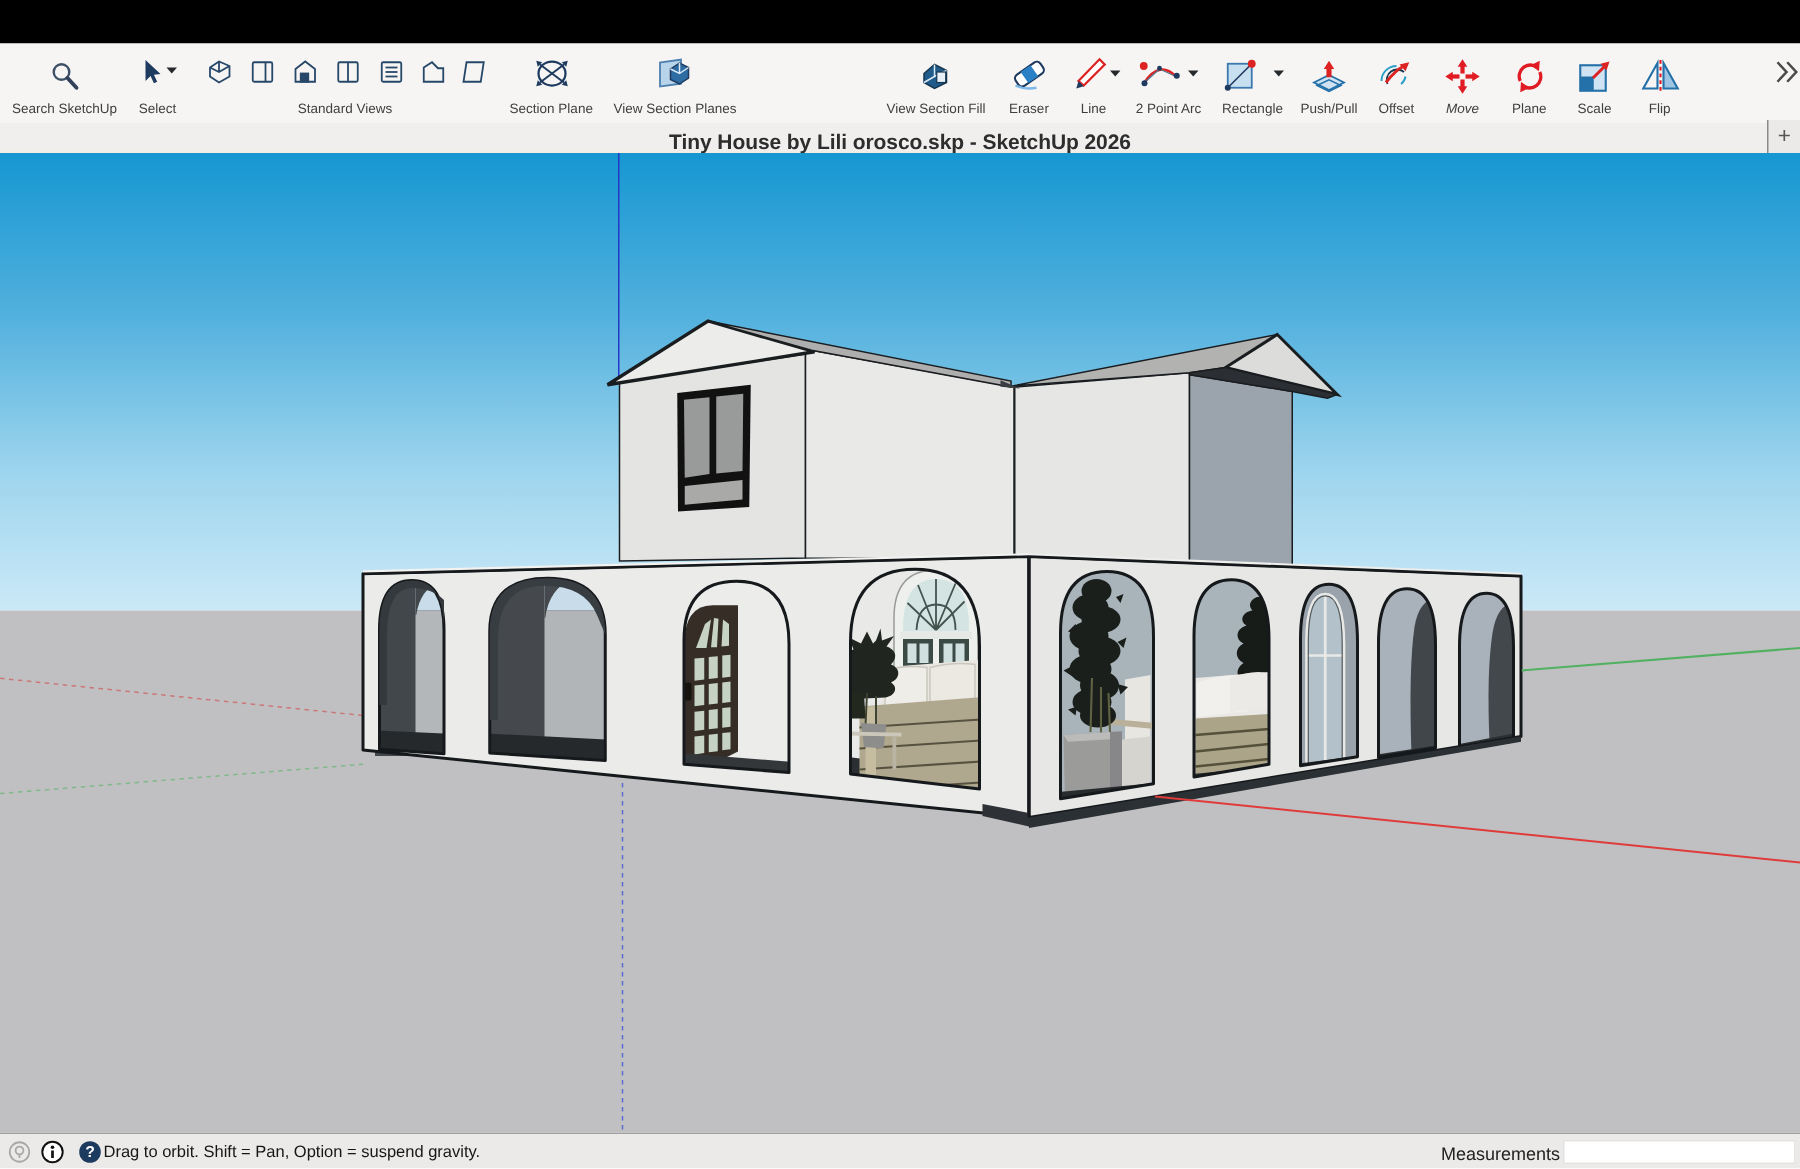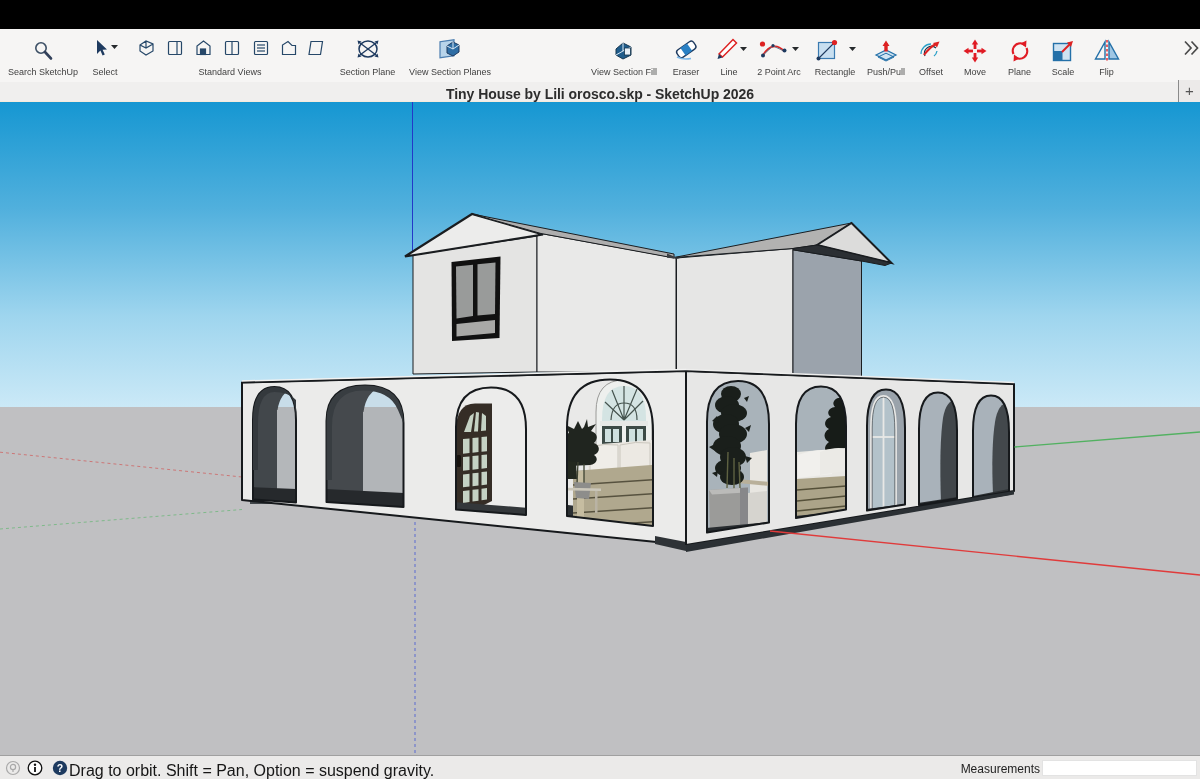--- a/index.html
+++ b/index.html
@@ -8,21 +8,21 @@
   #menubar { position:absolute; left:0; top:0; width:1200px; height:29px; background:#000; }
   #toolbar { position:absolute; left:0; top:29px; width:1200px; height:53px; background:#f6f5f4; }
   .tool { position:absolute; top:0; height:53px; text-align:center; }
   .tool .lbl { position:absolute; left:50%; transform:translateX(-50%); top:38px; font-size:9px; color:#3f3f3f; white-space:nowrap; }
   .tool svg { position:absolute; left:50%; transform:translateX(-50%); top:9px; }
   #titlebar { position:absolute; left:0; top:82px; width:1200px; height:20px; background:#f0efee; }
   #titlebar .t { position:absolute; left:0; width:100%; top:4px; text-align:center; font-size:14px; font-weight:bold; color:#2d2d2d; letter-spacing:-0.05px; }
   #plusbtn { position:absolute; right:0; top:80px; width:22px; height:23px; background:#eceae9; border-left:1px solid #8a8a8a; color:#555; font-size:15px; text-align:center; line-height:21px; }
   #canvas { position:absolute; left:0; top:102px; width:1200px; height:653px; }
   #statusbar { position:absolute; left:0; top:755px; width:1200px; height:24px; background:#ebeae9; border-top:1px solid #a0a0a0; }
-  #statusbar .msg { position:absolute; left:69px; top:6px; font-size:16px; color:#161616; }
+  #statusbar .msg { position:absolute; left:69px; top:6px; font-size:11px; color:#161616; }
   #meas { position:absolute; left:940px; top:6px; font-size:12px; color:#222; width:100px; text-align:right; }
   #measbox { position:absolute; left:1042px; top:4px; width:155px; height:16px; background:#fff; border:1px solid #e3e3e3; }
   .sico { position:absolute; top:4px; }
 </style>
 </head>
 <body>
 <div id="app">
   <div id="menubar"></div>
   <div id="toolbar">
     <div class="tool" style="left:8px;width:70px;">
@@ -142,21 +142,21 @@
     <div class="tool" style="left:911px;width:40px;">
       <svg width="26" height="26" viewBox="0 0 26 26">
           <path d="M3 16 A 10 10 0 0 1 13 6" fill="none" stroke="#2aa0c8" stroke-width="1.3"></path>
           <path d="M7 18 A 7 7 0 0 1 18 10" fill="none" stroke="#16364f" stroke-width="1.2"></path>
           <path d="M6 17 Q 12 9 18 6" fill="none" stroke="#d22" stroke-width="2"></path>
           <path d="M21.5 3.5 l-6.5 1.5 l4 4.5 Z" fill="#d22"></path>
           <path d="M19 13 A 8 8 0 0 1 16 18" fill="none" stroke="#2aa0c8" stroke-width="1.3"></path>
         </svg>
       <div class="lbl">Offset</div>
     </div>
-    <div class="tool" style="left:953px;width:44px;">
+    <div class="tool" style="left:953px;width:44px;font-style:italic;">
       <svg width="26" height="26" viewBox="0 0 26 26">
           <g fill="#e01b24">
             <path d="M13 1.5 L9.8 6.5 L16.2 6.5 Z"></path>
             <rect x="11.6" y="6" width="2.8" height="5"></rect>
             <path d="M13 24.5 L9.8 19.5 L16.2 19.5 Z"></path>
             <rect x="11.6" y="15" width="2.8" height="5"></rect>
             <path d="M1.5 13 L6.5 9.8 L6.5 16.2 Z"></path>
             <rect x="6" y="11.6" width="5" height="2.8"></rect>
             <path d="M24.5 13 L19.5 9.8 L19.5 16.2 Z"></path>
             <rect x="15" y="11.6" width="5" height="2.8"></rect>

